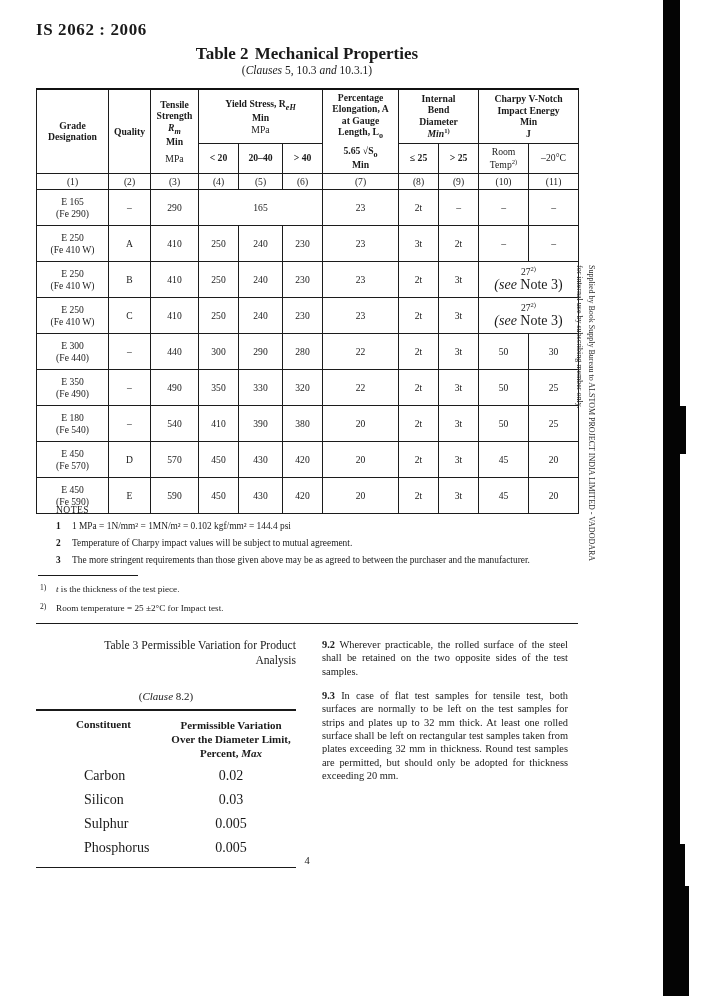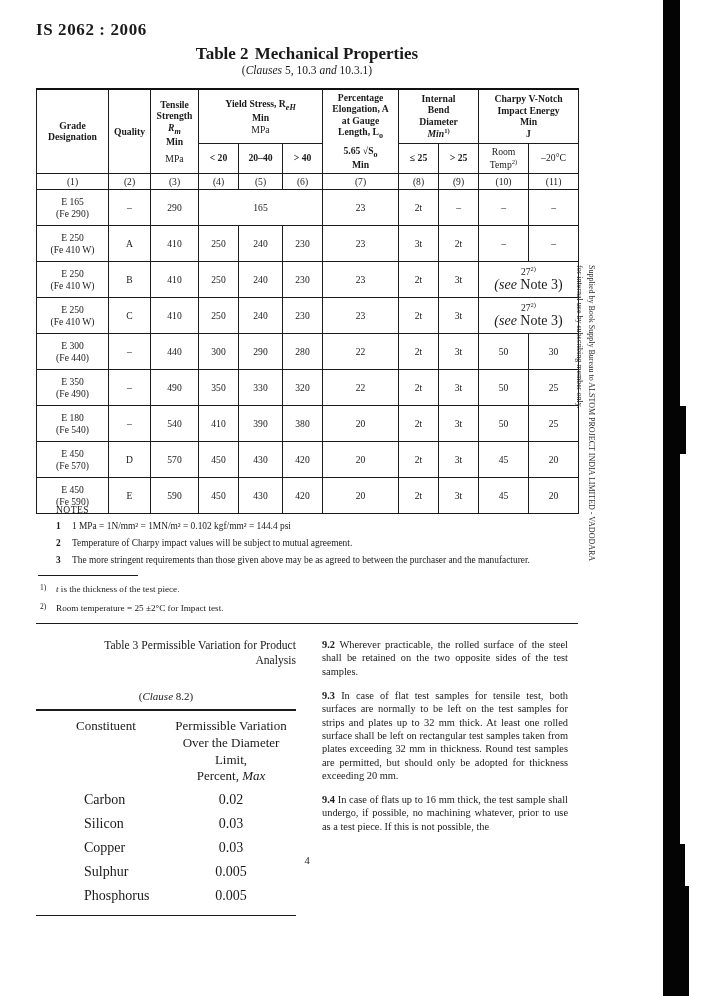--- a/index.html
+++ b/index.html
@@ -184,22 +184,22 @@
     margin-top: 7px;
   }
   .t3-rule.thin { height: 1px; }
   table.t3 {
     width: 260px;
     border-collapse: collapse;
     table-layout: fixed;
     margin-top: 0;
   }
   table.t3 th {
-    font-size: 13px;
-    font-weight: normal;
+    font-size: 11px;
+    font-weight: bold;
     padding: 7px 2px 3px;
     vertical-align: top;
   }
   table.t3 th.c1 { text-align: left; padding-left: 40px; }
   table.t3 th.c2 { text-align: center; line-height: 1.3; }
   table.t3 th i { font-style: italic; }
   table.t3 td {
     font-size: 14px;
     padding: 4px 2px;
   }
@@ -559,24 +559,20 @@
       <tbody>
         <tr>
           <td class="c1">Carbon</td>
           <td class="c2">0.02</td>
         </tr>
         <tr>
           <td class="c1">Silicon</td>
           <td class="c2">0.03</td>
         </tr>
         <tr>
-          <td class="c1">Copper</td>
-          <td class="c2">0.03</td>
-        </tr>
-        <tr>
           <td class="c1">Sulphur</td>
           <td class="c2">0.005</td>
         </tr>
         <tr>
           <td class="c1">Phosphorus</td>
           <td class="c2">0.005</td>
         </tr>
       </tbody>
     </table>
     <div class="t3-rule thin"></div>
@@ -584,24 +580,20 @@
 
   <div class="bodycol">
     <p>
       <b>9.2</b>
       <span>Wherever practicable, the rolled surface of the steel shall be retained on the two opposite sides of the test samples.</span>
     </p>
     <p>
       <b>9.3</b>
       <span>In case of flat test samples for tensile test, both surfaces are normally to be left on the test samples for strips and plates up to 32 mm thick.  At least one rolled surface shall be left on rectangular test samples taken from plates exceeding 32 mm in thickness.  Round test samples are permitted, but should only be adopted for thickness exceeding 20 mm.</span>
     </p>
-    <p>
-      <b>9.4</b>
-      <span>In case of flats up to 16 mm thick, the test sample shall undergo,  if possible, no machining whatever, prior to use as a test piece.  If this is not possible, the</span>
-    </p>
   </div>
 
   <div class="pageno">4</div>
 
   <div class="margin-note">
     <span>Supplied by Book Supply Bureau to ALSTOM PROJECT INDIA LIMITED - VADODARA</span>
     <span>for internal use by subscribing member only.</span>
   </div>
 
 </div>

